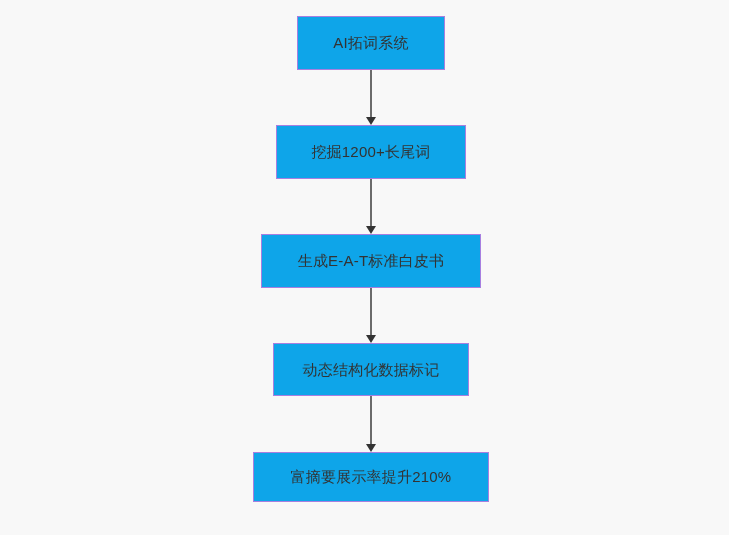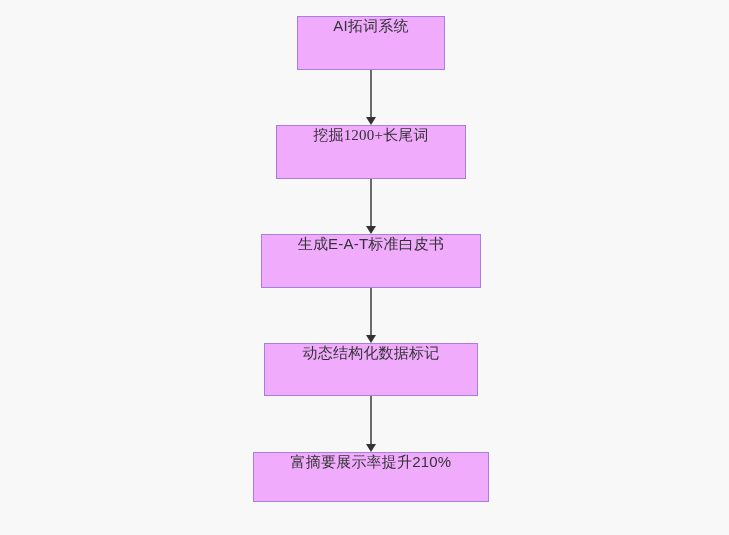--- a/index.html
+++ b/index.html
@@ -14,24 +14,24 @@
     overflow: hidden;
   }
   #flowchart-canvas {
     position: relative;
     width: 729px;
     height: 535px;
   }
   .node {
     position: absolute;
     box-sizing: border-box;
-    background: #f0abfc;
+    background: #0ea5e9;
     border: 1.6px solid #a77fe0;
     display: flex;
-    align-items: flex-start;
+    align-items: center;
     justify-content: center;
     transform: translateX(-50%);
   }
   .node-label {
     font-size: 15px;
     line-height: 1.2;
     color: #333333;
     letter-spacing: 0.2px;
     white-space: nowrap;
     text-align: center;
@@ -81,29 +81,29 @@
   </div>
   <div class="connector" id="edge-4" style="left: 371px; top: 396px; height: 56px;">
     <div class="stem" style="height: 49px;"></div>
     <div class="head"></div>
   </div>
 
   <div class="node" id="node-1" style="left: 371px; top: 16px; width: 148px; height: 54px;">
     <span class="node-label">AI拓词系统</span>
   </div>
 
-  <div class="node" id="node-2" style="left: 371px; top: 125px; width: 190px; height: 54px; font-family: Liberation Serif, serif;">
+  <div class="node" id="node-2" style="left: 371px; top: 125px; width: 190px; height: 54px;">
     <span class="node-label">挖掘1200+长尾词</span>
   </div>
 
   <div class="node" id="node-3" style="left: 371px; top: 234px; width: 220px; height: 54px;">
     <span class="node-label">生成E-A-T标准白皮书</span>
   </div>
 
-  <div class="node" id="node-4" style="left: 371px; top: 343px; width: 214px; height: 53px;">
+  <div class="node" id="node-4" style="left: 371px; top: 343px; width: 196px; height: 53px;">
     <span class="node-label">动态结构化数据标记</span>
   </div>
 
   <div class="node" id="node-5" style="left: 371px; top: 452px; width: 236px; height: 50px;">
     <span class="node-label">富摘要展示率提升210%</span>
   </div>
 
 </div>
 
 </body></html>

